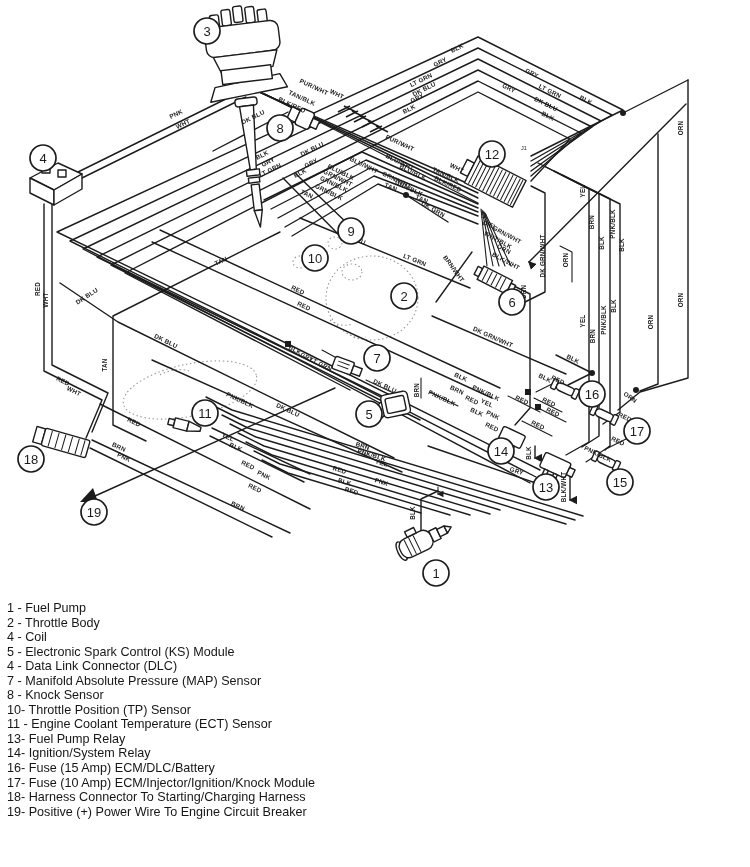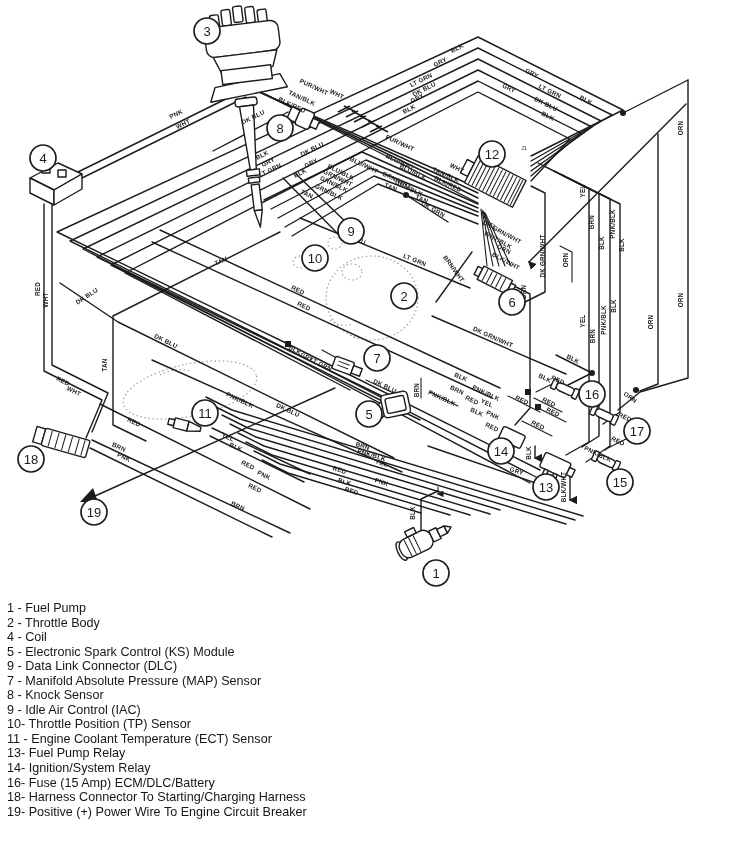--- a/index.html
+++ b/index.html
@@ -498,25 +498,25 @@
           <text class="callout-num" x="94" y="516.5">19</text>
         </g>
       </g>
   </svg>
 
   <div class="legend" id="legend">
       <div class="legend-row">1 - Fuel Pump</div>
       <div class="legend-row">2 - Throttle Body</div>
       <div class="legend-row">4 - Coil</div>
       <div class="legend-row">5 - Electronic Spark Control (KS) Module</div>
-      <div class="legend-row">9 - Data Link Connector (DLC)</div>
+      <div class="legend-row">4 - Data Link Connector (DLC)</div>
       <div class="legend-row">7 - Manifold Absolute Pressure (MAP) Sensor</div>
       <div class="legend-row">8 - Knock Sensor</div>
-      <div class="legend-row">9 - Idle Air Control (IAC)</div>
       <div class="legend-row">10- Throttle Position (TP) Sensor</div>
       <div class="legend-row">11 - Engine Coolant Temperature (ECT) Sensor</div>
       <div class="legend-row">13- Fuel Pump Relay</div>
       <div class="legend-row">14- Ignition/System Relay</div>
       <div class="legend-row">16- Fuse (15 Amp) ECM/DLC/Battery</div>
+      <div class="legend-row">17- Fuse (10 Amp) ECM/Injector/Ignition/Knock Module</div>
       <div class="legend-row">18- Harness Connector To Starting/Charging Harness</div>
       <div class="legend-row">19- Positive (+) Power Wire To Engine Circuit Breaker</div>
     </div>
 </div>
 
 </body></html>

